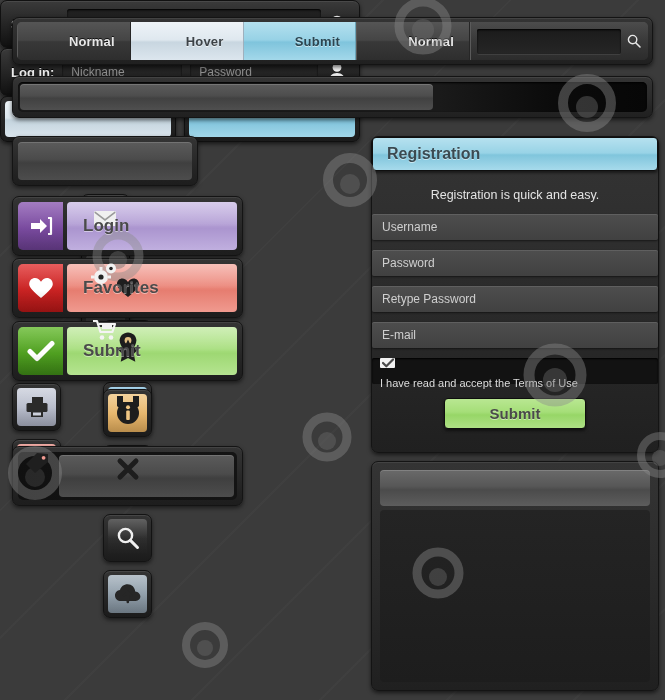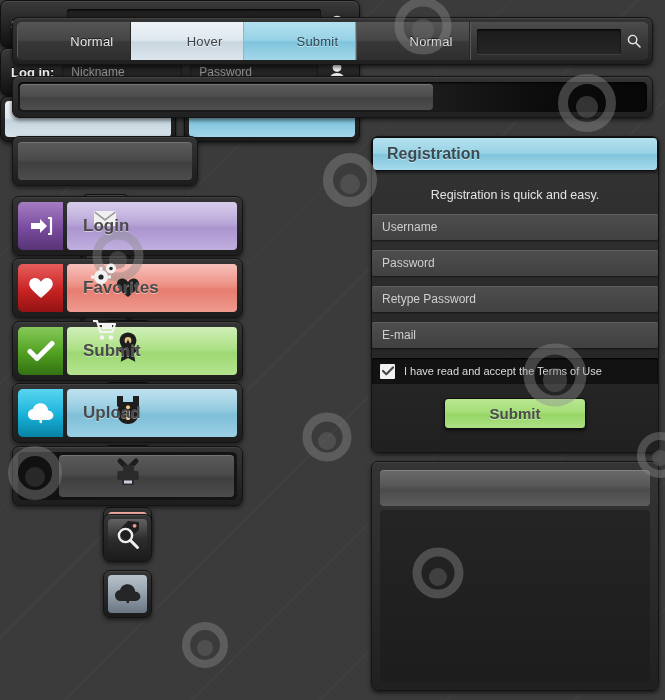--- a/index.html
+++ b/index.html
@@ -23,21 +23,21 @@
     box-shadow:0 1px 0 rgba(255,255,255,.08) inset, 0 2px 4px rgba(0,0,0,.6);
     position:absolute;
   }
 
   
   #nav{ left:12px; top:17px; width:641px; height:48px; padding:4px; }
   #nav .navrow{ display:flex; height:100%; border-radius:5px; overflow:hidden;
     background:linear-gradient(180deg,#4a4a4a,#3a3a3a 50%,#2d2d2d); }
   .tab{
     flex:1; display:flex; align-items:center; justify-content:center;
-    font-size:13px; font-weight:normal; letter-spacing:.2px;
+    font-size:13px; font-weight:bold; letter-spacing:.2px;
     cursor:pointer; position:relative;padding-left:36px;
   }
   .tab.normal{ color:#e8e8e8; text-shadow:0 -1px 0 #111;
     background:linear-gradient(180deg,#555 0%,#454545 48%,#383838 52%,#2e2e2e 100%);
     border-right:1px solid #262626; border-left:1px solid #5b5b5b; }
   .tab.hover{ color:#3d4348; text-shadow:0 1px 0 rgba(255,255,255,.7);
     background:linear-gradient(180deg,#eef3f7 0%,#dfe8ef 47%,#c8d6e0 53%,#dce6ee 100%);
     border-right:1px solid #9fb0bd; }
   .tab.active{ color:#2b4550; text-shadow:0 1px 0 rgba(255,255,255,.55);
     background:linear-gradient(180deg,#b4e0ee 0%,#97d2e6 47%,#7fc4dc 53%,#a3d8ea 100%);
@@ -147,23 +147,23 @@
     padding-left:14px; font-size:16px; font-weight:bold; color:#3b4a51;
     text-shadow:0 1px 0 rgba(255,255,255,.5);
     background:linear-gradient(180deg,#b6e1ef 0%,#98d3e6 47%,#80c5dc 53%,#a6daeb 100%);
     border:1px solid #0f0f0f; box-shadow:0 2px 3px rgba(0,0,0,.5);}
   #reg .sub{ text-align:center; font-size:12.5px; color:#e4e4e4; margin:17px 0 12px; }
   #reg .finp{ height:26px; border-radius:2px; margin-bottom:10px;
     display:flex; align-items:center; padding-left:10px;
     font-size:12px; color:#cfcfcf;
     background:linear-gradient(180deg,#4e4e4e,#474747 50%,#414141);
     box-shadow:0 1px 0 rgba(255,255,255,.10) inset, 0 1px 2px rgba(0,0,0,.5);}
-  #reg .terms{ height:26px; border-radius:2px; display:flex; align-items:center; gap:9px;
+  #reg .terms{ height:26px; border-radius:2px; display:flex; gap:9px;
     padding-left:8px; background:#121212; font-size:11px; color:#dcdcdc;
-    box-shadow:0 1px 2px #000 inset;}
+    box-shadow:0 1px 2px #000 inset;flex-direction:column;}
   .chk{ width:15px; height:15px; background:#f2f2f2; border-radius:1px;
     display:flex; align-items:center; justify-content:center; }
   #reg .submit{ width:142px; height:31px; margin:14px auto 0;
     border-radius:4px; border:1px solid #0e0e0e;
     display:flex; align-items:center; justify-content:center;
     font-size:15px; font-weight:bold; color:#4a4a4a;
     text-shadow:0 1px 0 rgba(255,255,255,.45);
     background:linear-gradient(180deg,#b9e792 0%,#a5de78 45%,#97d667 55%,#aee085 100%);
     box-shadow:0 2px 3px rgba(0,0,0,.5);}
 
@@ -343,33 +343,20 @@
     <div class="icontile">
       <div class="face" style="background:linear-gradient(180deg,#6fe0f6,#3dc5e3);">
         <svg width="24" height="24" viewBox="0 0 24 24">
           <path d="M4 4 L20 20 M20 4 L4 20" stroke="#1d1d1d" stroke-width="5" stroke-linecap="round"></path>
         </svg>
       </div>
     </div>
   </div>
 
   <div class="row" style="top:383px;">
-    <div class="rowbox">
-      <div class="bigbtn">
-        <div class="tile" style="background:linear-gradient(180deg,#2ac8ec,#0a9fc8);">
-          <svg width="28" height="22" viewBox="0 0 28 22">
-            <path d="M7 18 C3.6 18 1 15.5 1 12.4 C1 9.6 3.2 7.3 6 7 C6.8 3.6 9.9 1.2 13.6 1.2 C17.7 1.2 21 4.4 21.2 8.4 C24.2 8.7 26.4 11 26.4 13.6 C26.4 16 24.4 18 21.7 18 Z" fill="#fff"></path>
-            <path d="M13.8 20 V10 M10 13.4 L13.8 9.6 L17.6 13.4" fill="none" stroke="#fff" stroke-width="2.6" stroke-linecap="round" stroke-linejoin="round"></path>
-          </svg>
-        </div>
-        <div class="lbl" style="background:linear-gradient(180deg,#a4d4e8,#8cc7de 45%,#7fbfd8 55%,#9bd0e5);">
-          <span>Upload</span>
-        </div>
-      </div>
-    </div>
     <div class="icontile">
       <div class="face" style="background:linear-gradient(180deg,#ccd0dc,#a6abbc);">
         <svg width="26" height="24" viewBox="0 0 26 24">
           <rect x="8" y="2" width="11" height="6" fill="#2a2a2a"></rect>
           <rect x="2.5" y="8" width="21" height="9" rx="1.5" fill="#2a2a2a"></rect>
           <rect x="7" y="16" width="12" height="6" fill="#2a2a2a"></rect>
           <rect x="9" y="17.5" width="8" height="3" fill="#ccd0dc"></rect>
         </svg>
       </div>
     </div>

